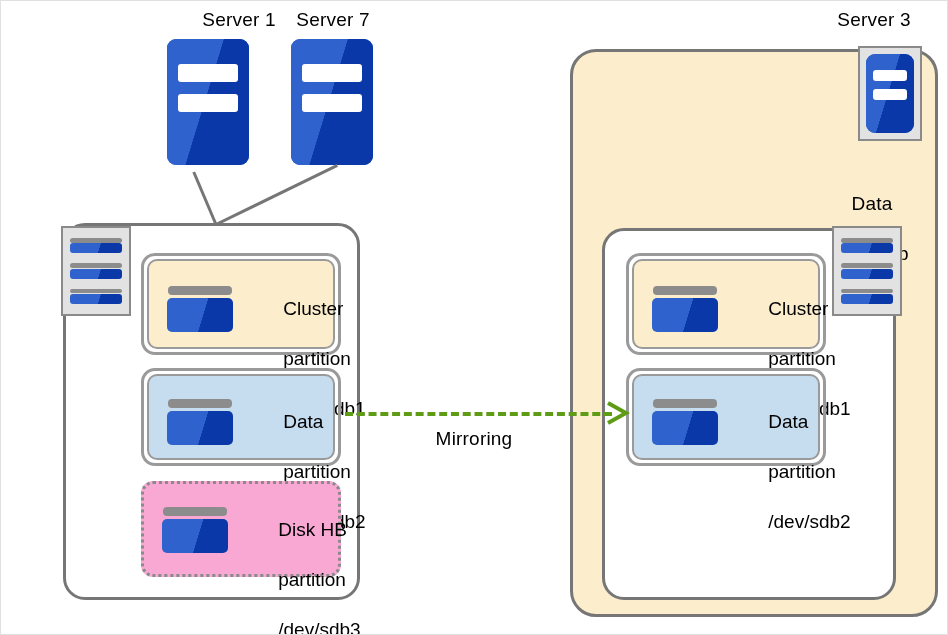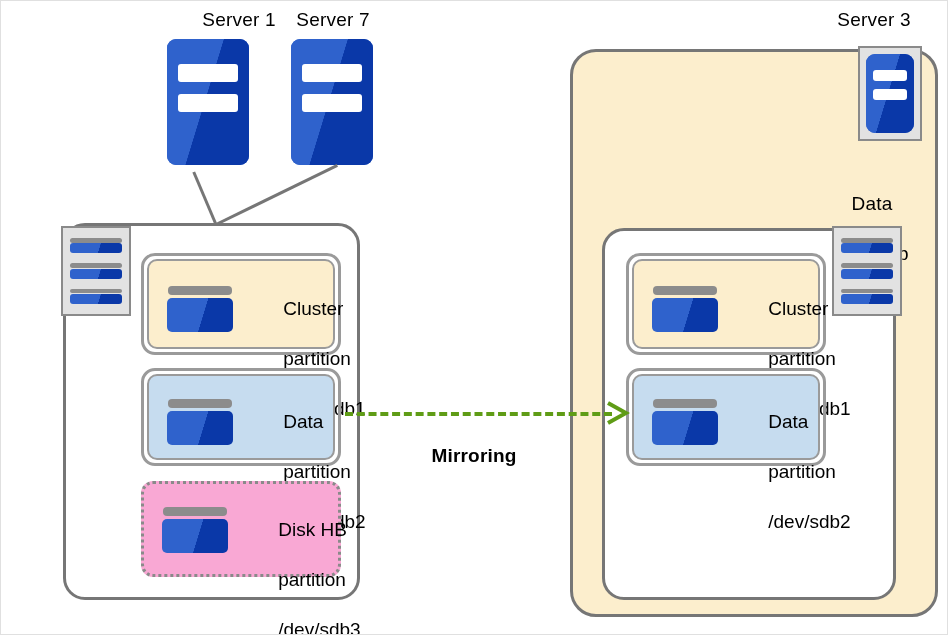--- a/index.html
+++ b/index.html
@@ -319,15 +319,15 @@
       </div>
     </div>
   </div>
 
   <div class="mirror-line" style="left:344px; top:411px; width:267px;"></div>
   <div class="mirror-head" style="left:605px; top:399px;">
     <svg width="24" height="26" viewBox="0 0 24 26" aria-hidden="true">
       <path d="M2 3 L20 13 L2 23" fill="none" stroke="#5f9c16" stroke-width="4" stroke-linecap="butt" stroke-linejoin="miter"></path>
     </svg>
   </div>
-  <div class="lbl" style="left:378px; top:442px; width:190px;font-weight:bold;">Mirroring</div>
+  <div class="lbl" style="left:378px; top:425px; width:190px;">Mirroring</div>
 
 </div>
 
 </body></html>

